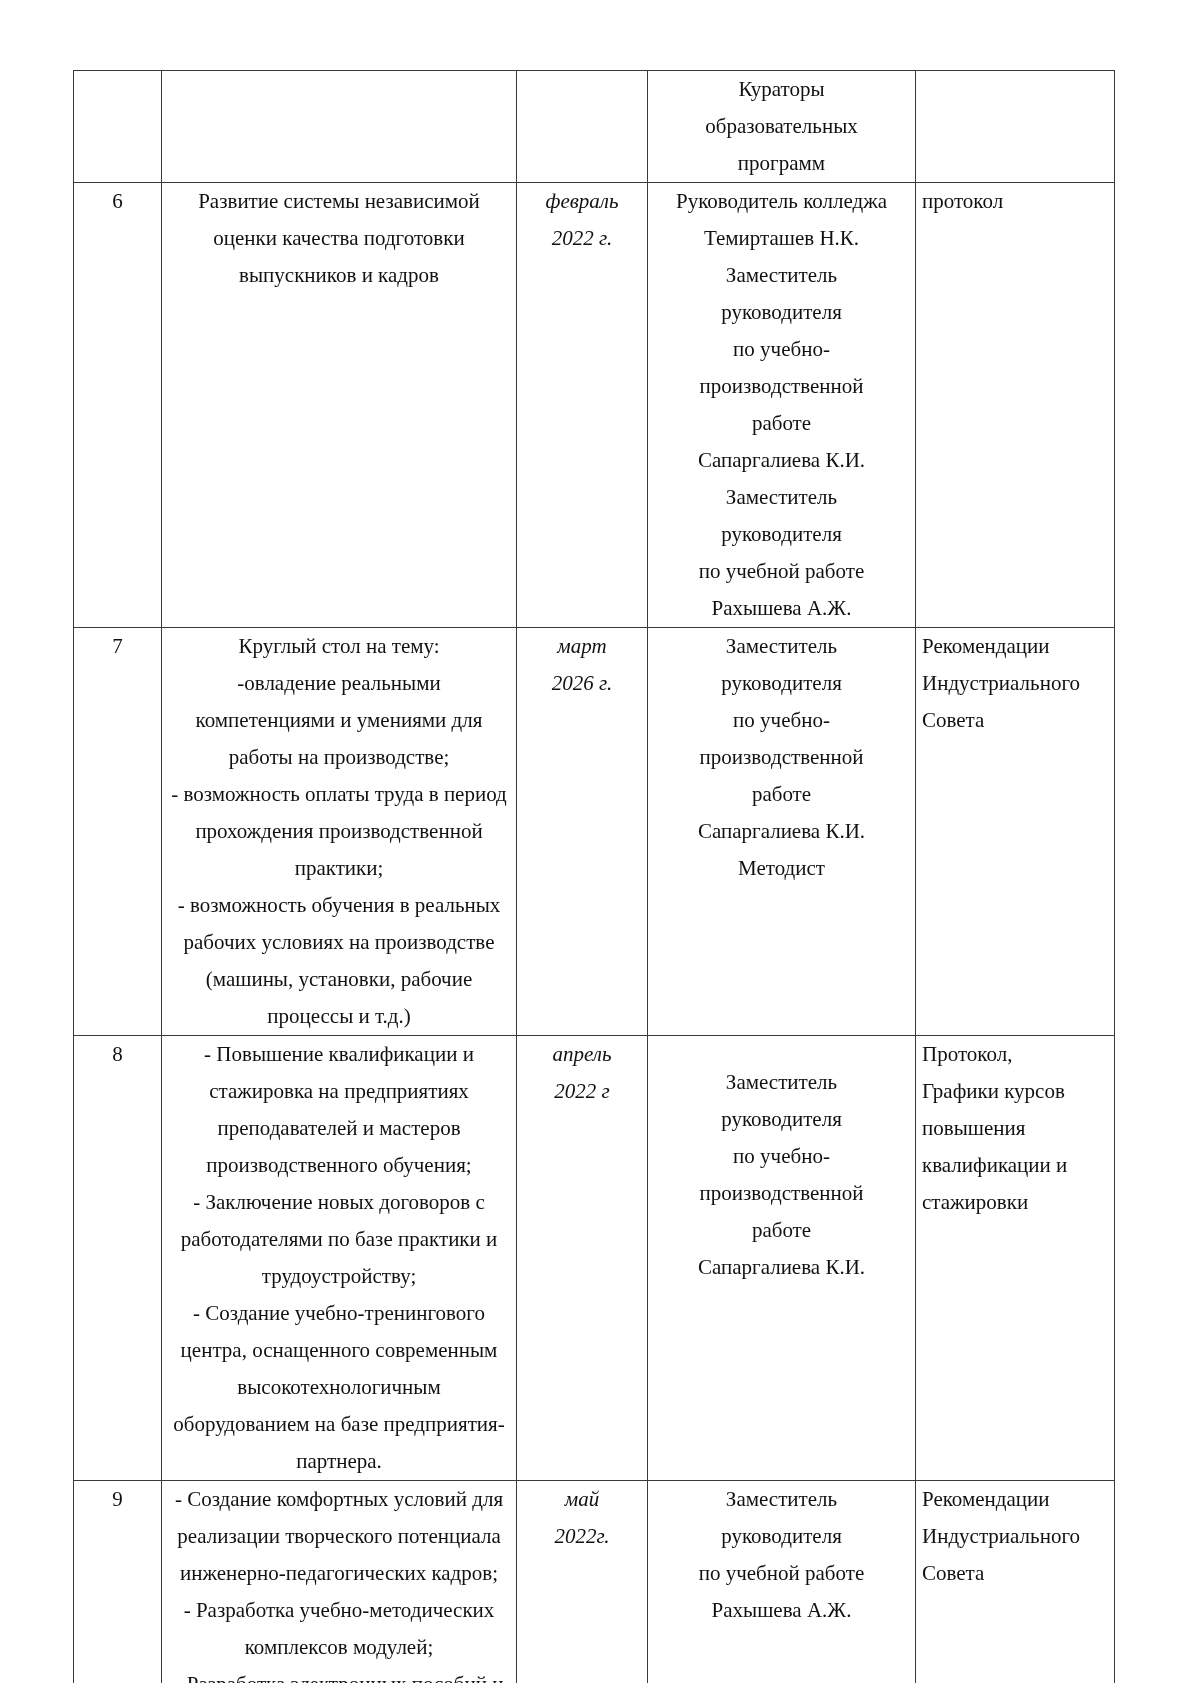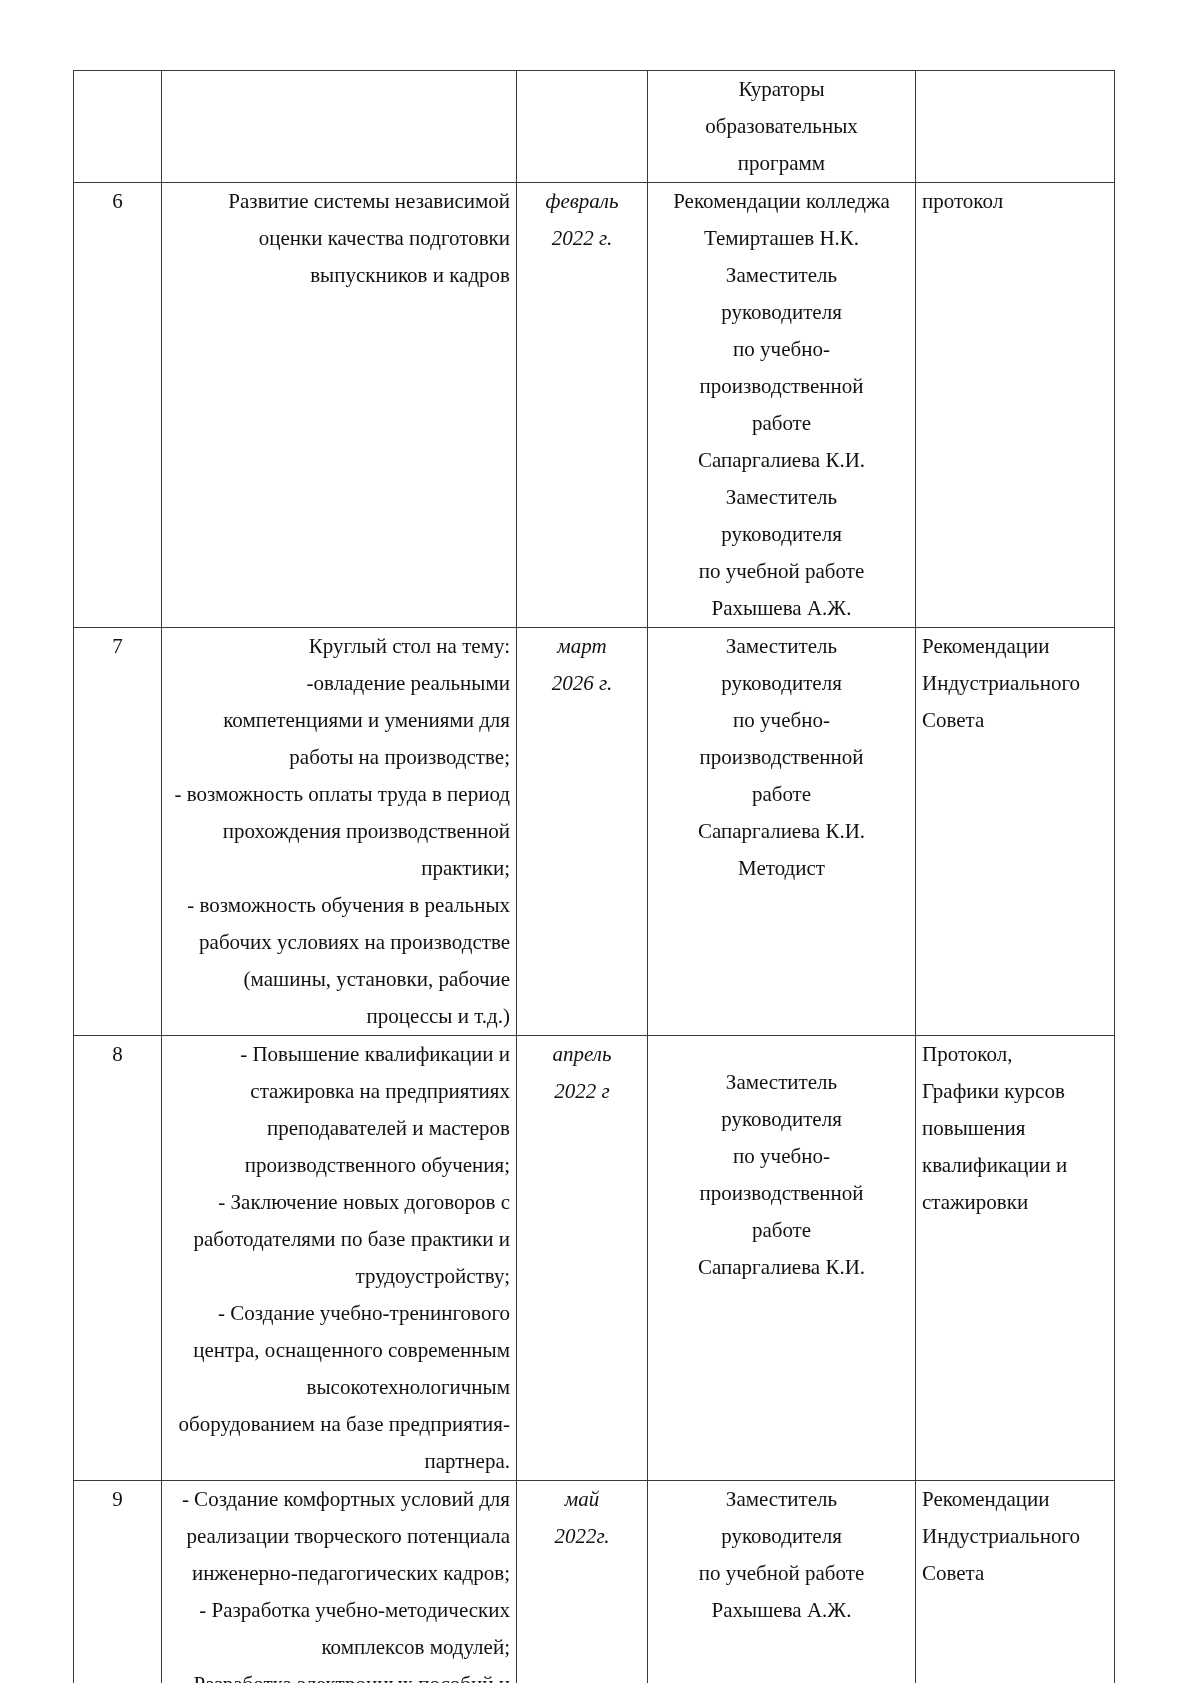--- a/index.html
+++ b/index.html
@@ -16,21 +16,21 @@
     line-height: 37px;
     color: #111;
   }
   table.plan td {
     border: 1.3px solid #3a3a3a;
     vertical-align: top;
     padding: 0 6px;
     white-space: pre-line;
   }
   td.num { text-align: center; }
-  td.activity { text-align: right; padding-left: 9px; font-family: Liberation Serif, serif; }
+  td.activity { text-align: center; padding-left: 9px; font-family: Liberation Serif, serif; }
   td.deadline { text-align: center; font-style: italic; }
   td.resp { text-align: center; }
   td.result { text-align: left; }
   col.c-num { width: 88px; }
   col.c-act { width: 355px; }
   col.c-dl { width: 131px; }
   col.c-resp { width: 268px; }
   col.c-res { width: 199px; }
   tr.r0 td { height: 83px; }
   tr.r6 td { height: 330px; }
@@ -60,21 +60,21 @@
         <td class="resp">Кураторы
 образовательных
 программ</td>
         <td class="result"></td>
       </tr>
       <tr class="r6">
         <td class="num">6</td>
         <td class="activity">Развитие системы независимой оценки качества подготовки выпускников и кадров</td>
         <td class="deadline">февраль
 2022 г.</td>
-        <td class="resp">Рекомендации колледжа
+        <td class="resp">Руководитель колледжа
 Темирташев Н.К.
 Заместитель
 руководителя
 по учебно-
 производственной
 работе
 Сапаргалиева К.И.
 Заместитель
 руководителя
 по учебной работе

